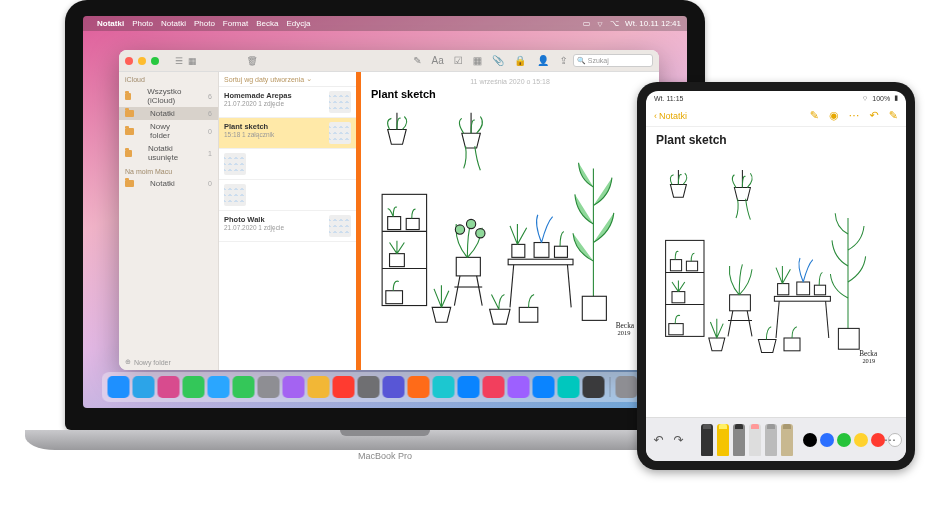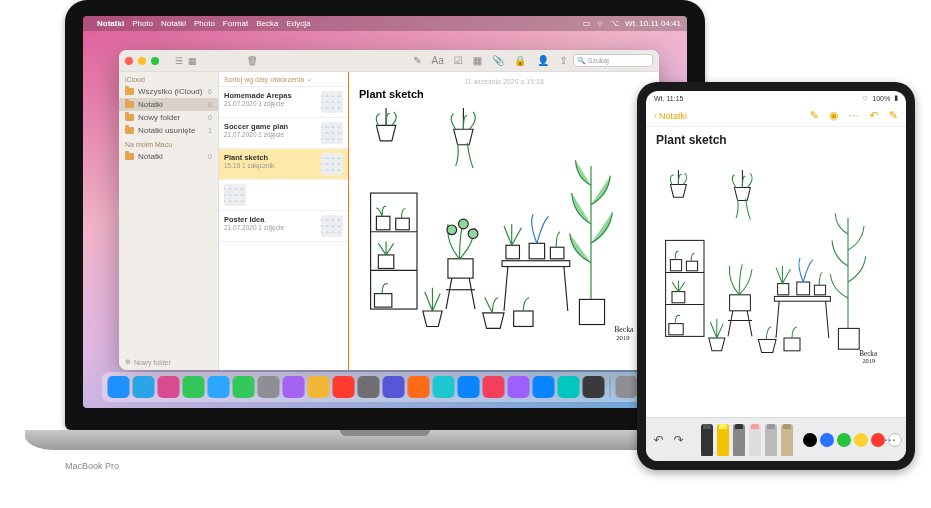--- a/index.html
+++ b/index.html
@@ -38,21 +38,21 @@
     position: relative;
   }
   .mac-base::before {
     content:""; position:absolute; left:50%; top:0;
     transform:translateX(-50%);
     width:90px; height:6px;
     background: #8b8b8e;
     border-radius: 0 0 8px 8px;
   }
   .mac-label {
-    text-align:left; font-size:9px; color:#888; margin-top:11px;
+    text-align:center; font-size:9px; color:#888; margin-top:1px;
   }
   
   .menubar {
     position:absolute; left:0; right:0; top:0;
     height:15px;
     background: rgba(30,30,30,.25);
     display:flex; align-items:center;
     color:#fff; font-size:8px; gap:8px;
     padding:0 6px;
   }
@@ -91,35 +91,35 @@
   .win-body { flex:1; display:flex; min-height:0;}
   
   .sidebar {
     width:100px; background:#f1ede9;
     border-right:1px solid #e0dcd8;
     font-size:8px; color:#555;
     display:flex; flex-direction:column;
   }
   .sb-section { padding:4px 6px 2px; color:#a08a6a; font-size:7px;}
   .sb-item {
-    display:flex; align-items:center; gap:4px;
+    display:flex; align-items:center; gap:16px;
     padding:2px 6px; cursor:default;
   }
   .sb-item.sel { background:#d8d2cb; }
   .sb-folder-icon {
     width:9px; height:7px; background:#e6a54c; border-radius:1px;
     position:relative;
   }
   .sb-folder-icon::before{content:"";position:absolute;top:-2px;left:0;width:4px;height:2px;background:#e6a54c;border-radius:1px 1px 0 0}
   .sb-count { margin-left:auto; color:#aaa; font-size:7px;}
   .sb-new { margin-top:auto; padding:4px 6px; color:#999; font-size:7px; display:flex; align-items:center; gap:3px;}
   
   .nlist {
-    width:130px; background:#fff;
-    border-right:1px solid #f97316;
+    width:142px; background:#fff;
+    border-right:5px solid #f97316;
     display:flex; flex-direction:column;
     font-size:7.5px;
   }
   .sort-row {
     padding:3px 5px; color:#b89660; font-size:7px;
     display:flex; align-items:center; gap:2px;
     border-bottom:1px solid #eee;
   }
   .nitem {
     display:flex; gap:4px; padding:4px 5px;
@@ -239,21 +239,21 @@
         <span>Photo</span>
         <span>Notatki</span>
         <span>Photo</span>
         <span>Format</span>
         <span>Becka</span>
         <span>Edycja</span>
         <div class="right">
           <span>▭</span>
           <span>⌔</span>
           <span>⌥</span>
-          <span>Wt. 10.11  04:41</span>
+          <span>Wt. 10.11  12:41</span>
         </div>
       </div>
 
       <div class="notes-win">
         <div class="titlebar">
           <span class="tl-dot tl-red"></span>
           <span class="tl-dot tl-yel"></span>
           <span class="tl-dot tl-grn"></span>
           <span style="width:6px"></span>
           <span style="color:#888;font-size:9px">☰</span>
@@ -318,40 +318,36 @@
               <span>Sortuj wg daty utworzenia</span>
               <span>⌄</span>
             </div>
             <div class="nitem">
               <div class="nmeta">
                   <div class="ntitle">Homemade Arepas</div>
                   <div class="nsub">21.07.2020   1 zdjęcie</div>
                 </div>
               <div class="nthumb"></div>
             </div>
-            <div class="nitem">
-              <div class="nmeta">
-                  <div class="ntitle">Soccer game plan</div>
-                  <div class="nsub">21.07.2020   1 zdjęcie</div>
-                </div>
-              <div class="nthumb"></div>
-            </div>
             <div class="nitem sel">
               <div class="nmeta">
                   <div class="ntitle">Plant sketch</div>
                   <div class="nsub">15:18   1 załącznik</div>
                 </div>
               <div class="nthumb"></div>
             </div>
             <div class="nitem">
               <div class="nthumb"></div>
             </div>
             <div class="nitem">
+              <div class="nthumb"></div>
+            </div>
+            <div class="nitem">
               <div class="nmeta">
-                  <div class="ntitle">Poster Idea</div>
+                  <div class="ntitle">Photo Walk</div>
                   <div class="nsub">21.07.2020   1 zdjęcie</div>
                 </div>
               <div class="nthumb"></div>
             </div>
           </div>
 
           <div class="ncontent">
             <div class="nc-date">11 września 2020 o 15:18</div>
             <div class="nc-title">Plant sketch</div>
             <div class="sketch">

